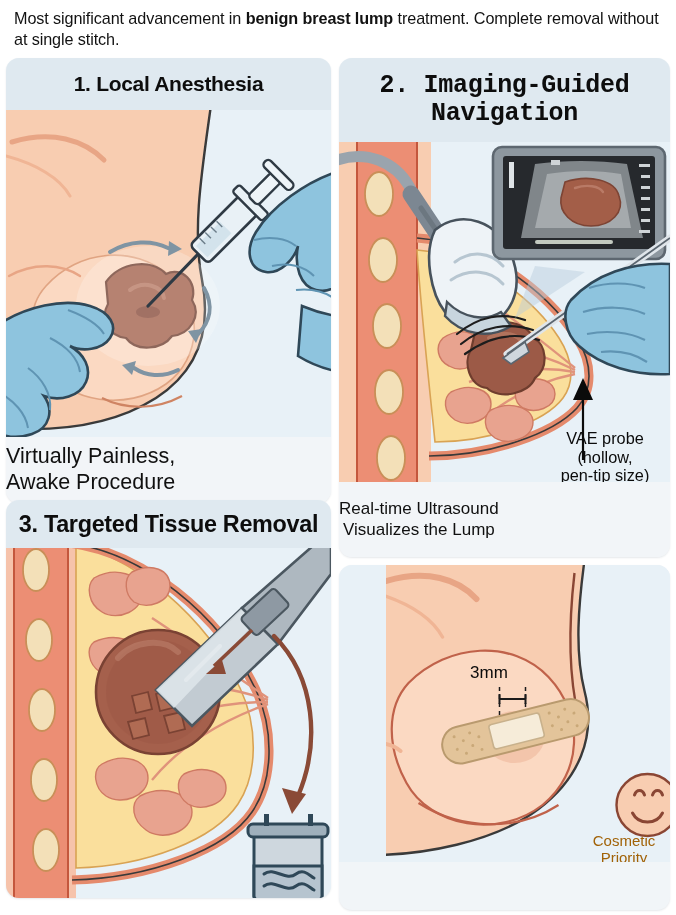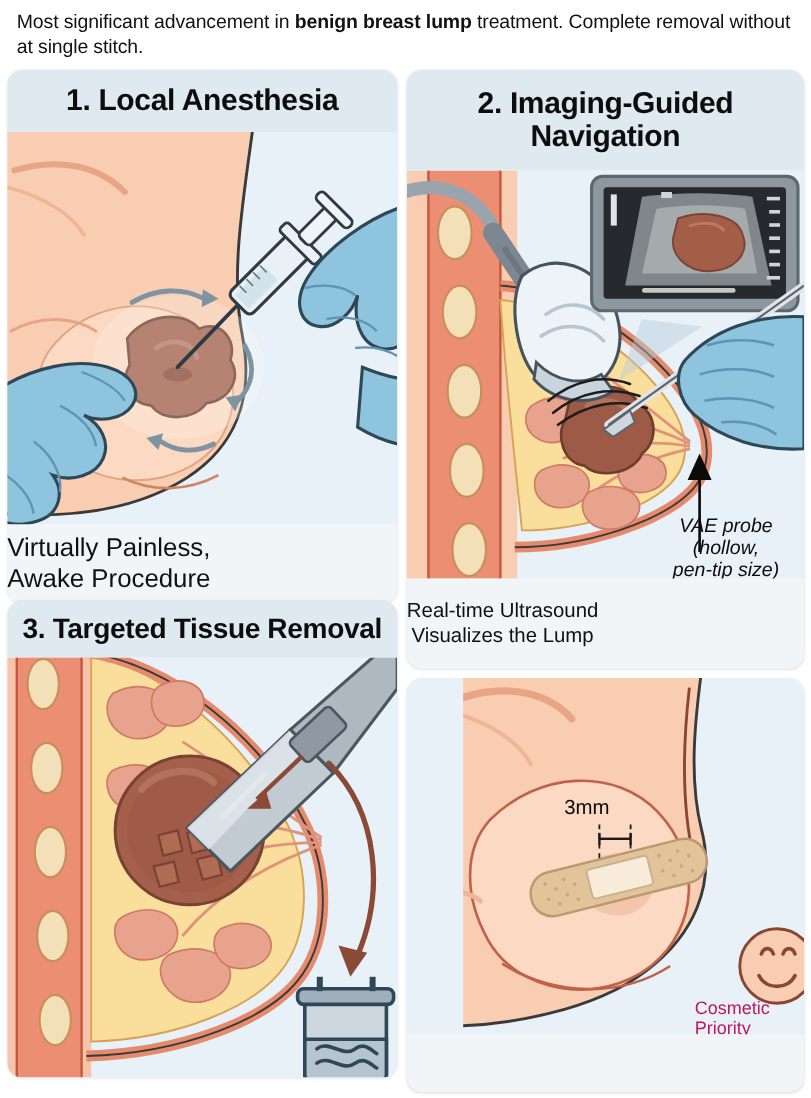--- a/index.html
+++ b/index.html
@@ -35,47 +35,47 @@
 
   .p-head {
     background: #dfe9f0;
     text-align: center;
     font-weight: 700;
     color: #0d0d0d;
     letter-spacing: -0.3px;
     display: flex; align-items: center; justify-content: center;
     padding: 0 6px;
   }
-  .p1 .p-head { height: 52px; font-size: 25px; }
-  .p2 .p-head { height: 84px; font-size: 25px; line-height: 1.12; }
+  .p1 .p-head { height: 52px; font-size: 21px; }
+  .p2 .p-head { height: 84px; font-size: 25px; line-height: 1.12; font-family: Liberation Mono, monospace; }
   .p3 .p-head { height: 48px; font-size: 23.4px; }
   .p4 .p-head { height: 48px; font-size: 23.4px; }
 
   .p-art { position: relative; width: 100%; background: #e8f1f7; overflow: hidden; }
   .p1 .p-art { height: 327px; }
-  .p2 .p-art { height: 340px; font-style: italic; }
+  .p2 .p-art { height: 340px; }
   .p3 .p-art { height: 350px; }
   .p4 .p-art { height: 297px; padding-left: 47px; }
   .p-art svg { display: block; width: 100%; height: 100%; }
 
   .p-cap {
     background: #f2f5f8;
     text-align: center;
     display: flex; align-items: center; 
     color: #101010; line-height: 1.2;
   }
   .p1 .p-cap { height: 66px; font-size: 21.5px; }
   .p2 .p-cap { height: 75px; font-size: 17px; }
 
   .ann {
     position: absolute; font-size: 16.3px; color: #0b0b0b;
     line-height: 1.14; text-align: center; white-space: pre-line;
   }
   .cos-label {
-    position: absolute; font-size: 15px; color: #be185d; text-align: left;
+    position: absolute; font-size: 15px; color: #a16207; text-align: center;
     line-height: 1.12; white-space: pre-line;
   }
 </style>
 </head>
 <body>
 
 <div id="root">
 
   <div class="headline">
     <div>

